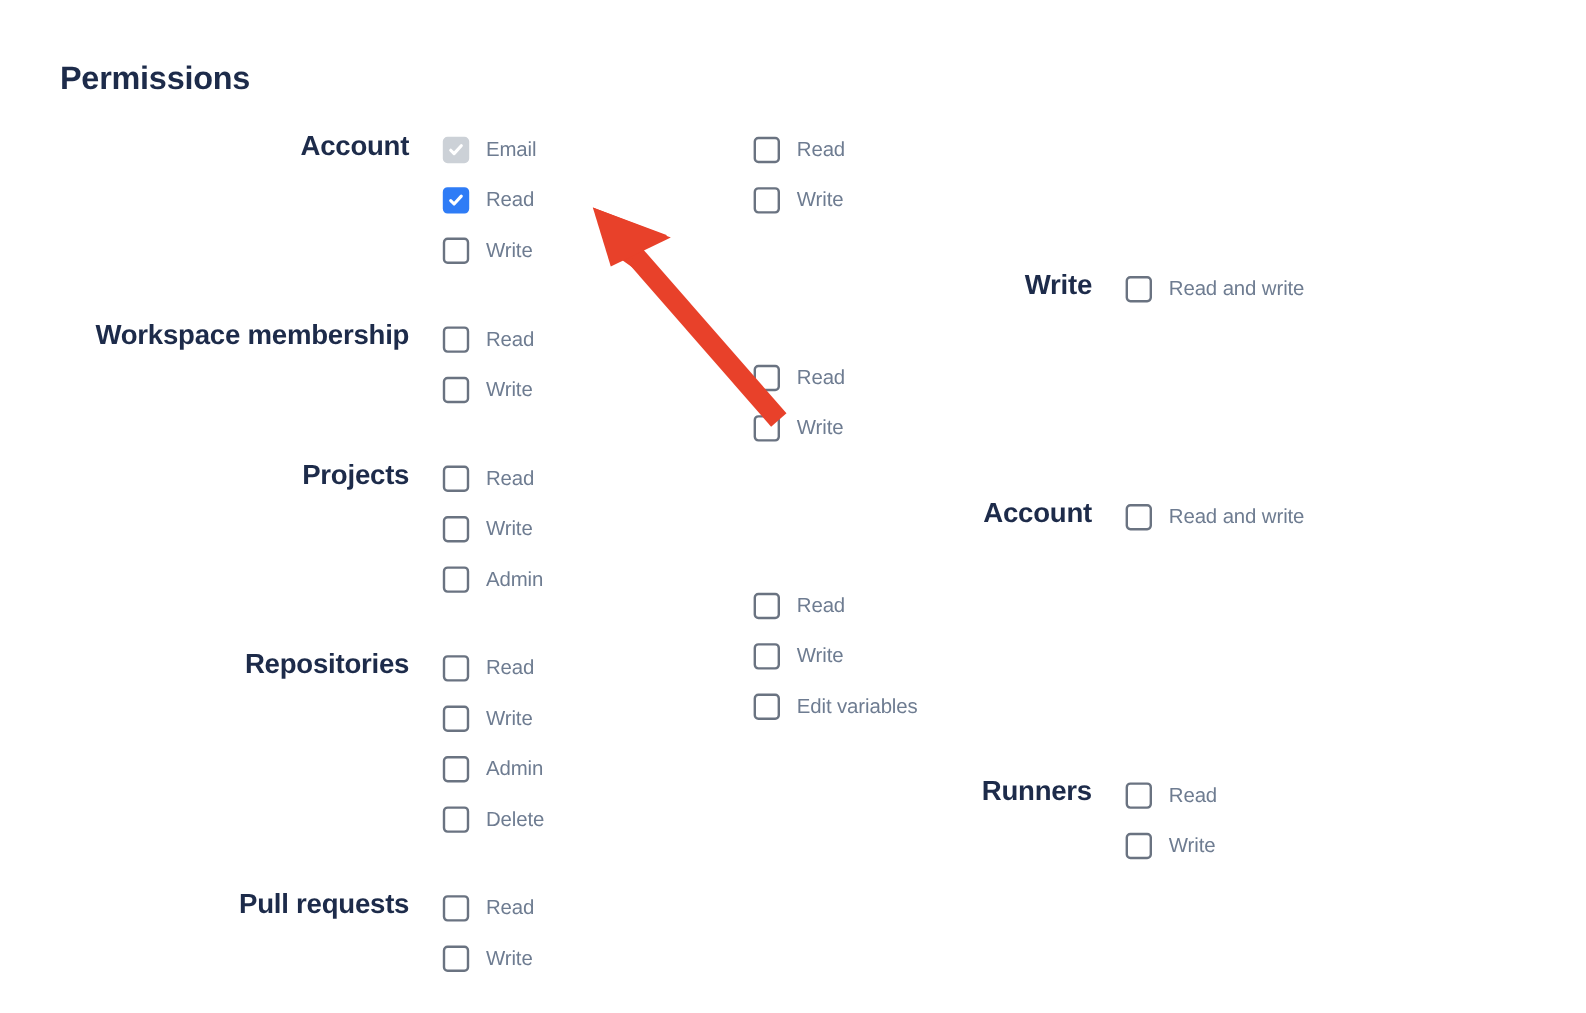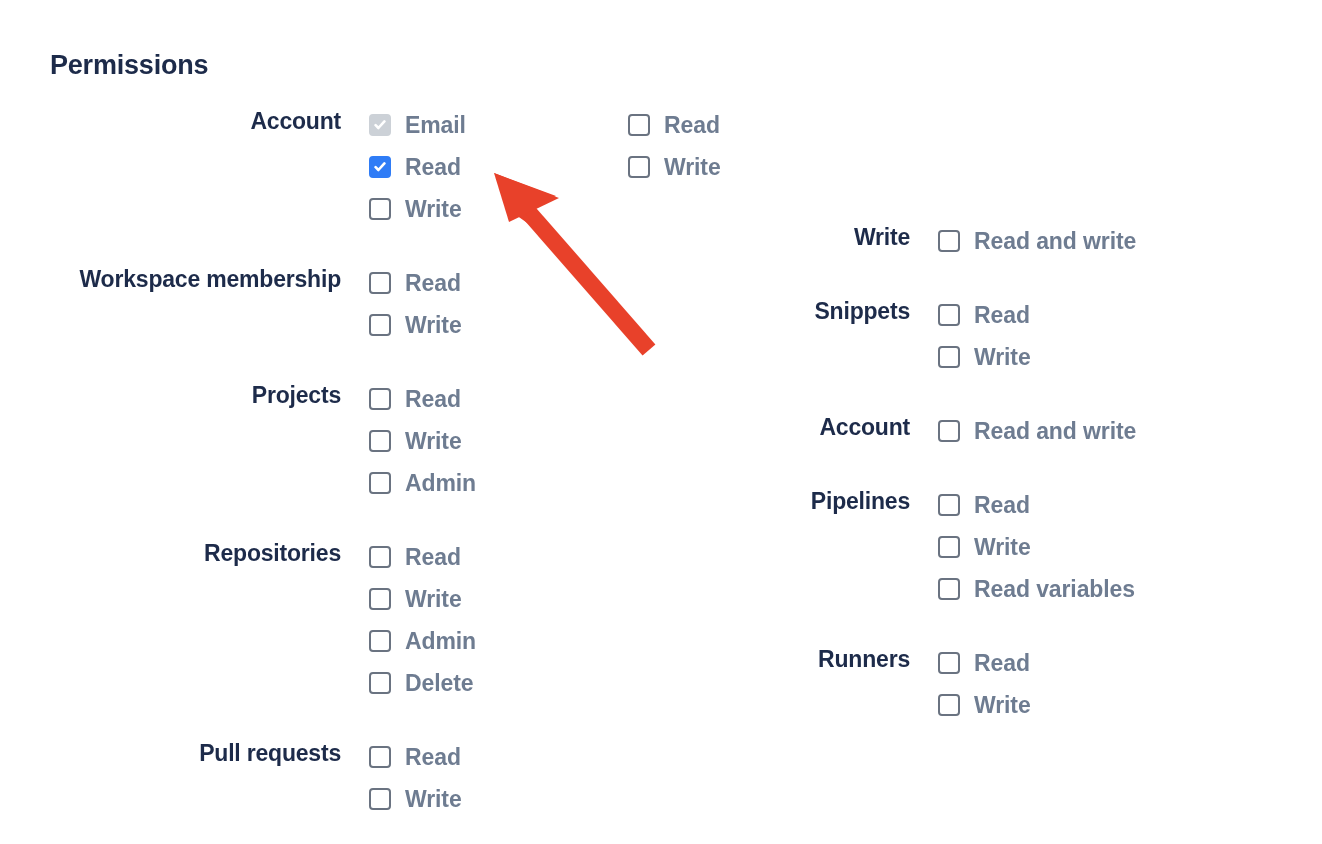--- a/index.html
+++ b/index.html
@@ -109,27 +109,26 @@
   .cb.disabled .tick path {
     fill: none;
     stroke: #ffffff;
     stroke-width: 2.6;
     stroke-linecap: round;
     stroke-linejoin: round;
   }
   .cb:not(.checked):not(.disabled) .tick { display: none; }
 
   .option-label {
-    font-size: 23px;
+    font-size: 17px;
     color: #6e7c91;
     line-height: 30px;
     margin-left: 14px;
     white-space: nowrap;
     letter-spacing: -0.1px;
-    font-weight: bold;
   }
 
   
   .annotation-arrow {
     position: absolute;
     left: 0;
     top: 0;
     width: 1322px;
     height: 844px;
     pointer-events: none;
@@ -249,21 +248,20 @@
       <div class="perm-group">
         <div class="group-label">Write</div>
         <div class="options">
           <div class="option-row">
             <span class="cb"></span>
             <span class="option-label">Read and write</span>
           </div>
         </div>
       </div>
       <div class="perm-group">
-        <div class="group-label">Snippets</div>
         <div class="options">
           <div class="option-row">
             <span class="cb"></span>
             <span class="option-label">Read</span>
           </div>
           <div class="option-row">
             <span class="cb"></span>
             <span class="option-label">Write</span>
           </div>
         </div>
@@ -271,33 +269,32 @@
       <div class="perm-group">
         <div class="group-label">Account</div>
         <div class="options">
           <div class="option-row">
             <span class="cb"></span>
             <span class="option-label">Read and write</span>
           </div>
         </div>
       </div>
       <div class="perm-group">
-        <div class="group-label">Pipelines</div>
-        <div class="options">
-          <div class="option-row">
-            <span class="cb"></span>
-            <span class="option-label">Read</span>
-          </div>
-          <div class="option-row">
-            <span class="cb"></span>
-            <span class="option-label">Write</span>
-          </div>
-          <div class="option-row">
-            <span class="cb"></span>
-            <span class="option-label">Read variables</span>
+        <div class="options">
+          <div class="option-row">
+            <span class="cb"></span>
+            <span class="option-label">Read</span>
+          </div>
+          <div class="option-row">
+            <span class="cb"></span>
+            <span class="option-label">Write</span>
+          </div>
+          <div class="option-row">
+            <span class="cb"></span>
+            <span class="option-label">Edit variables</span>
           </div>
         </div>
       </div>
       <div class="perm-group">
         <div class="group-label">Runners</div>
         <div class="options">
           <div class="option-row">
             <span class="cb"></span>
             <span class="option-label">Read</span>
           </div>

